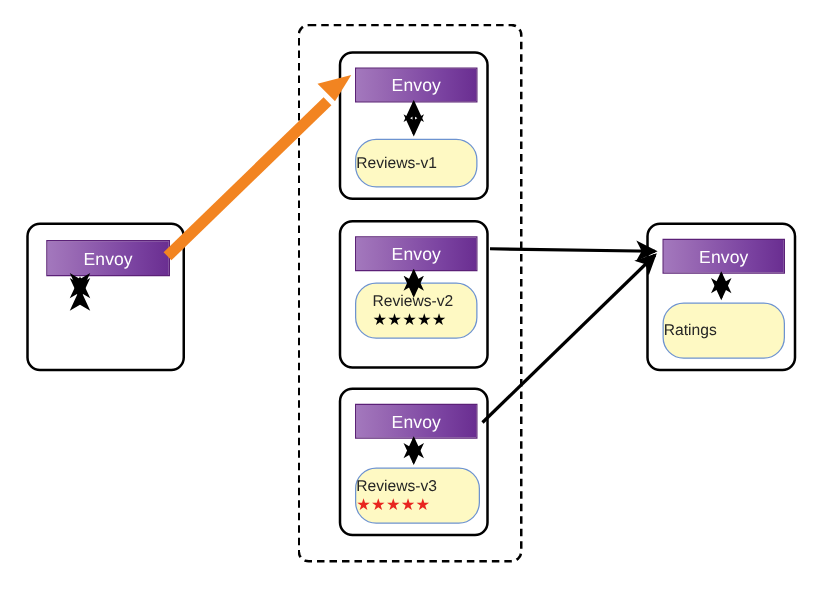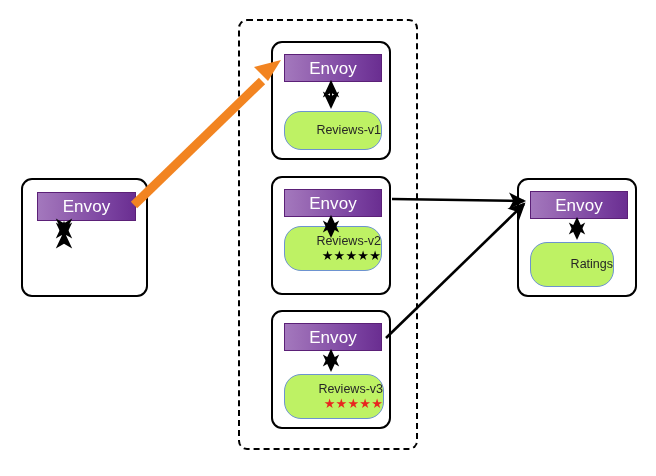--- a/index.html
+++ b/index.html
@@ -45,40 +45,40 @@
     border: 2.5px solid #000000;
     border-radius: 11px;
   }
   
   .envoy {
     position: absolute;
     box-sizing: border-box;
     border: 1px solid #5b2077;
     background: linear-gradient(to right, #a378bd 0%, #9a6bb5 18%, #7a42a0 72%, #6a2e91 100%);
     color: #ffffff;
-    font-size: 17px;
+    font-size: 14px;
     line-height: 1;
     display: flex;
     align-items: center;
     justify-content: center;
     letter-spacing: 0.1px;
   }
   
   .app {
     position: absolute;
     box-sizing: border-box;
-    background: #bef264;
+    background: #fef9c3;
     border: 1.6px solid #6d93d0;
     border-radius: 17px;
     color: #262626;
     font-size: 12.5px;
     line-height: 1.15;
     display: flex;
     flex-direction: column;
-    align-items: flex-end;
+    align-items: flex-start;
     justify-content: center;
     text-align: center;
   }
   .app .app-label {
     display: block;
   }
   .stars {
     display: block;
     font-size: 13px;
     line-height: 1.05;
@@ -127,21 +127,21 @@
     <div class="app" style="left:11px; top:62px; width:100px; height:45px;">
       <span class="app-label">Reviews-v3</span>
       <span class="stars red">★★★★★</span>
     </div>
   </div>
 
   <div class="pod" style="left:517px; top:178px; width:120px; height:119px;">
     <div class="envoy" style="left:11px; top:11px; width:98px; height:28px;">
       <span>Envoy</span>
     </div>
-    <div class="app" style="left:11px; top:62px; width:84px; height:45px;">
+    <div class="app" style="left:11px; top:62px; width:98px; height:45px;">
       <span class="app-label">Ratings</span>
     </div>
   </div>
 
   <svg class="svg-layer" viewBox="0 0 656 476">
     <defs>
       <marker id="blk-head" markerWidth="9" markerHeight="9" refX="7.4" refY="4.5" orient="auto" markerUnits="strokeWidth">
         <path d="M0,0.6 L8.4,4.5 L0,8.4 L2.3,4.5 Z" fill="#000000"></path>
       </marker>
       <marker id="blk-tail" markerWidth="9" markerHeight="9" refX="1.0" refY="4.5" orient="auto" markerUnits="strokeWidth">

